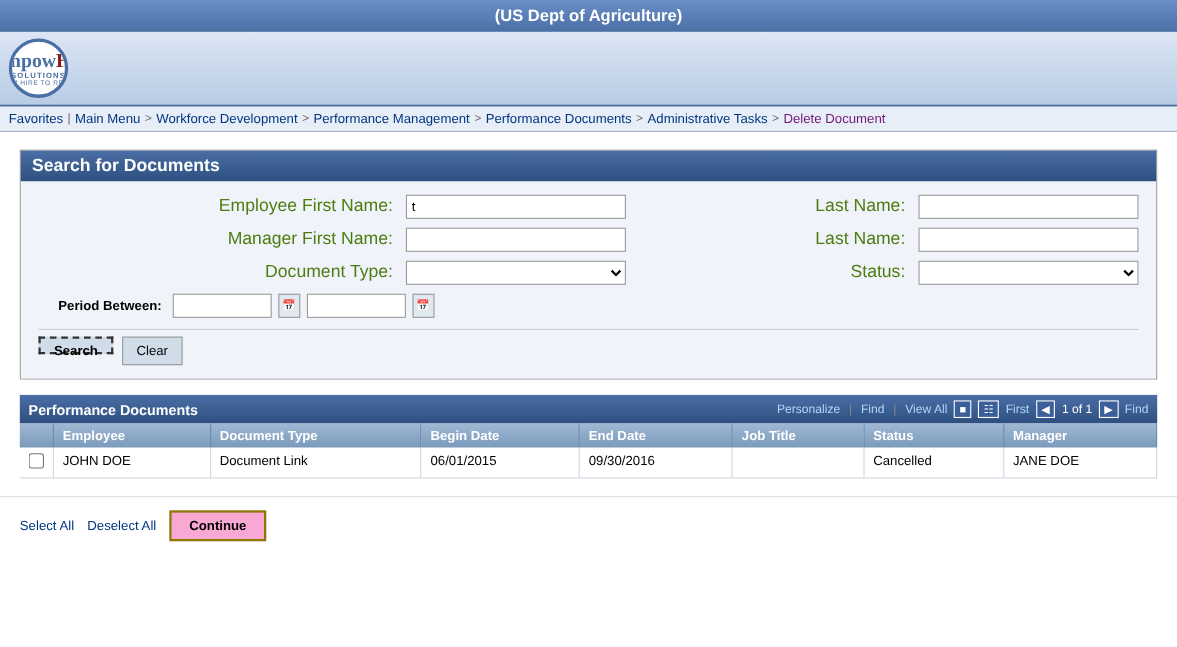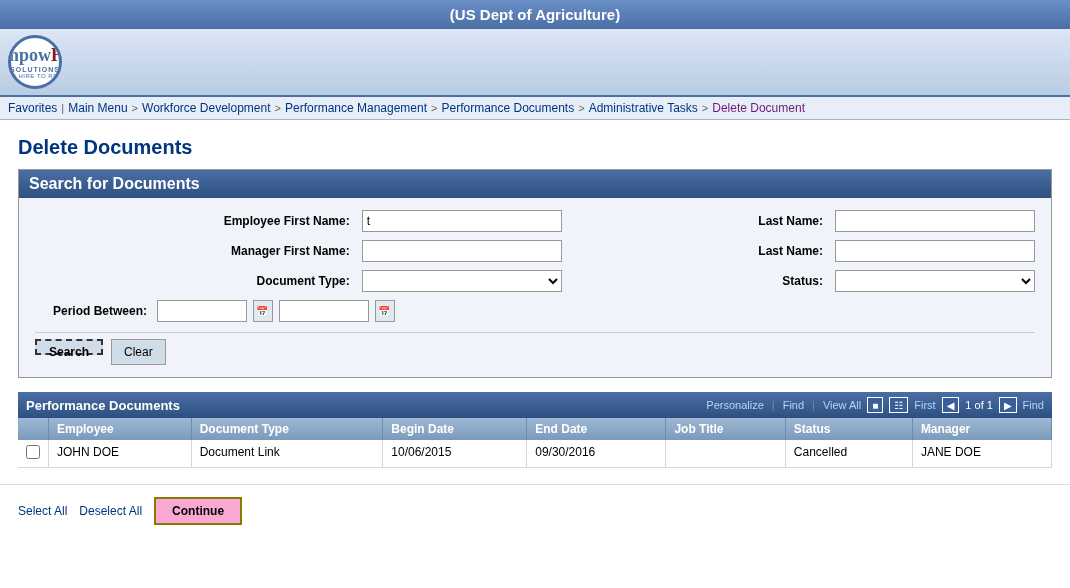--- a/index.html
+++ b/index.html
@@ -110,23 +110,23 @@
     }
     .search-grid {
       display: grid;
       grid-template-columns: auto 200px auto 200px;
       gap: 8px 8px;
       align-items: center;
       margin-bottom: 8px;
     }
     .search-label {
       text-align: right;
-      font-weight: bold;
-      font-size: 12px;
-      color: #000000;
+      font-weight: normal;
+      font-size: 16px;
+      color: #4d7c0f;
       padding-right: 4px;
     }
     .search-input {
       border: 1px solid #999;
       height: 22px;
       font-size: 12px;
       padding: 2px 4px;
       width: 100%;
     }
     .search-select {
@@ -325,21 +325,20 @@
   <span class="nav-separator"> &gt; </span>
   <a class="nav-item">Performance Documents</a>
   <span class="nav-separator"> &gt; </span>
   <a class="nav-item">Administrative Tasks</a>
   <span class="nav-separator"> &gt; </span>
   <span class="nav-current">Delete Document</span>
 </div>
 
 <div class="main-content">
 
-  <div class="page-title">Delete Documents</div>
 
 
   <div class="search-box">
     <div class="search-box-header">Search for Documents</div>
     <div class="search-box-body">
 
       <div class="search-grid">
         <span class="search-label">Employee First Name:</span>
         <input class="search-input" type="text" value="t" style="">
         <span class="search-label">Last Name:</span>
@@ -414,21 +413,21 @@
           <th>Manager</th>
         </tr>
       </thead>
       <tbody>
         <tr class="table-row">
           <td>
             <input type="checkbox" class="row-checkbox" style="">
           </td>
           <td>JOHN DOE</td>
           <td>Document Link</td>
-          <td>10/06/2015</td>
+          <td>06/01/2015</td>
           <td>09/30/2016</td>
           <td></td>
           <td>Cancelled</td>
           <td>JANE DOE</td>
         </tr>
       </tbody>
     </table>
   </div>
 
 </div>

